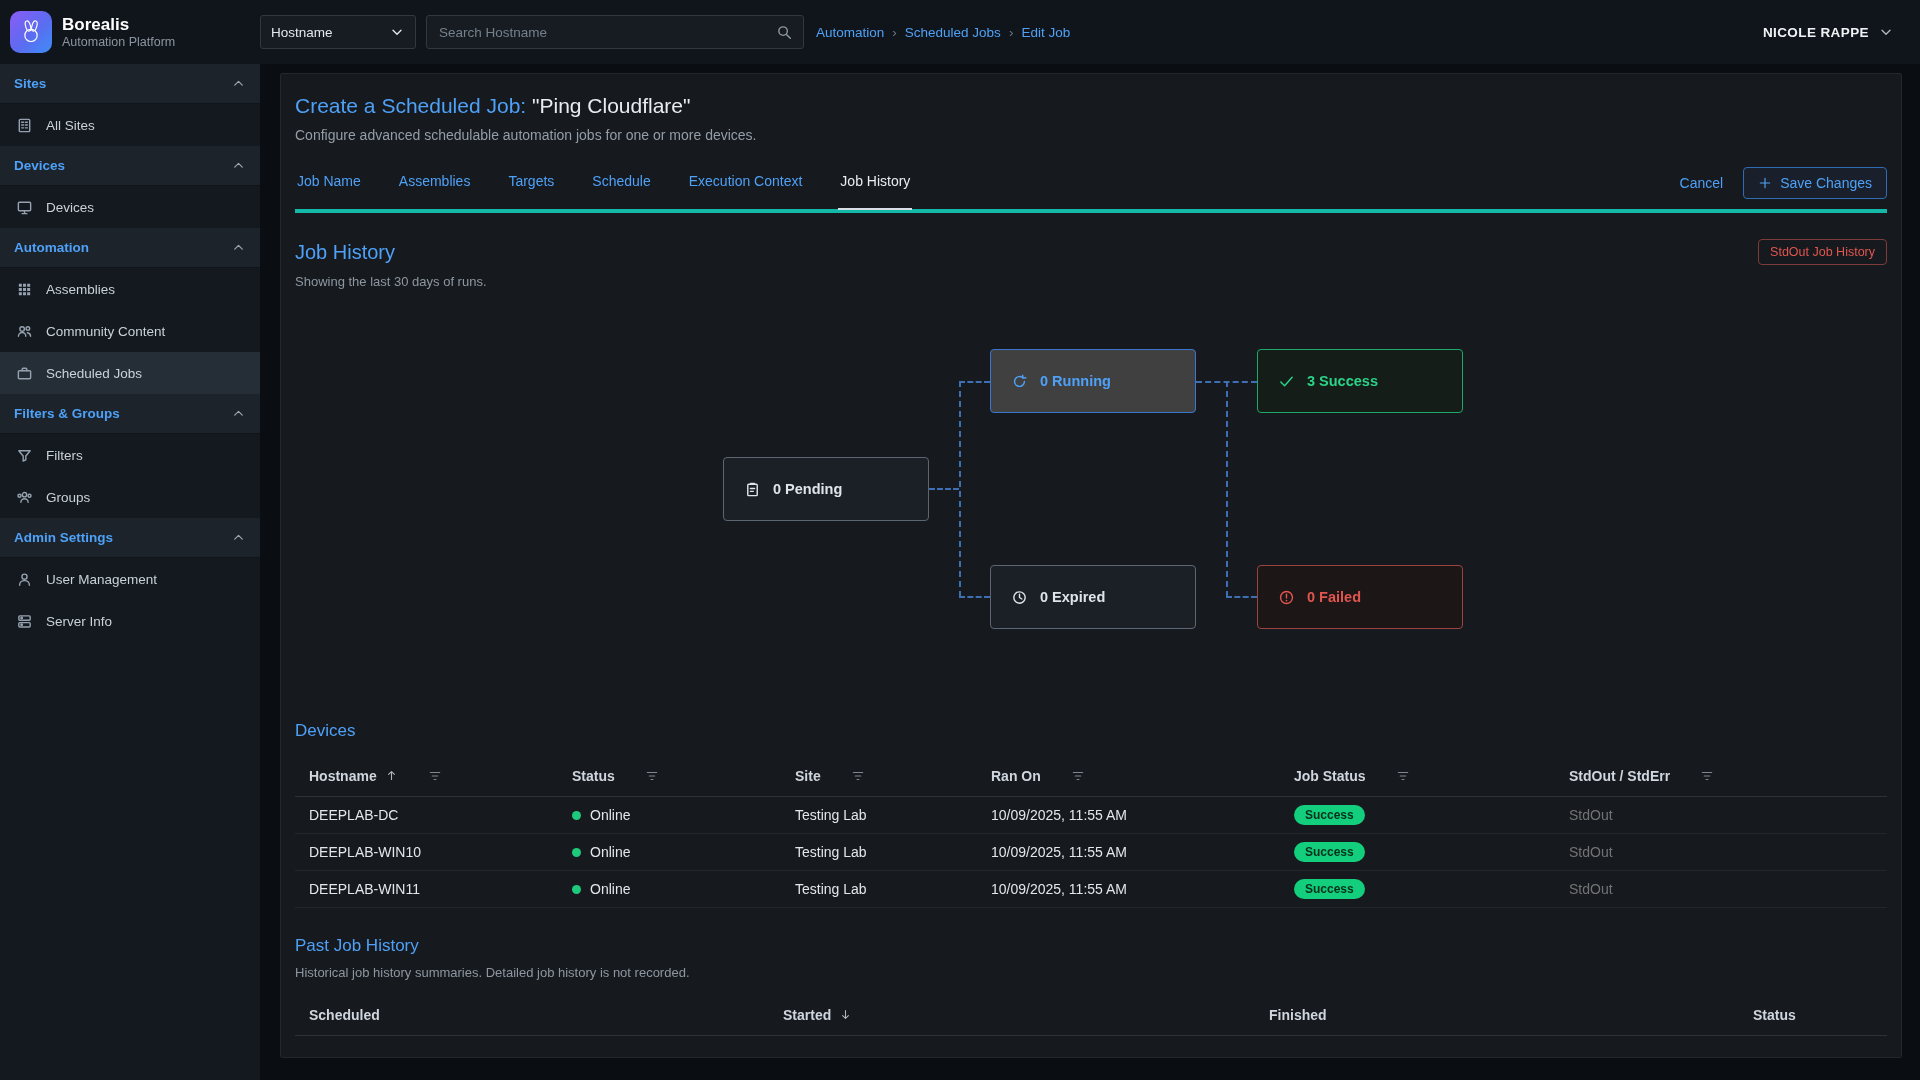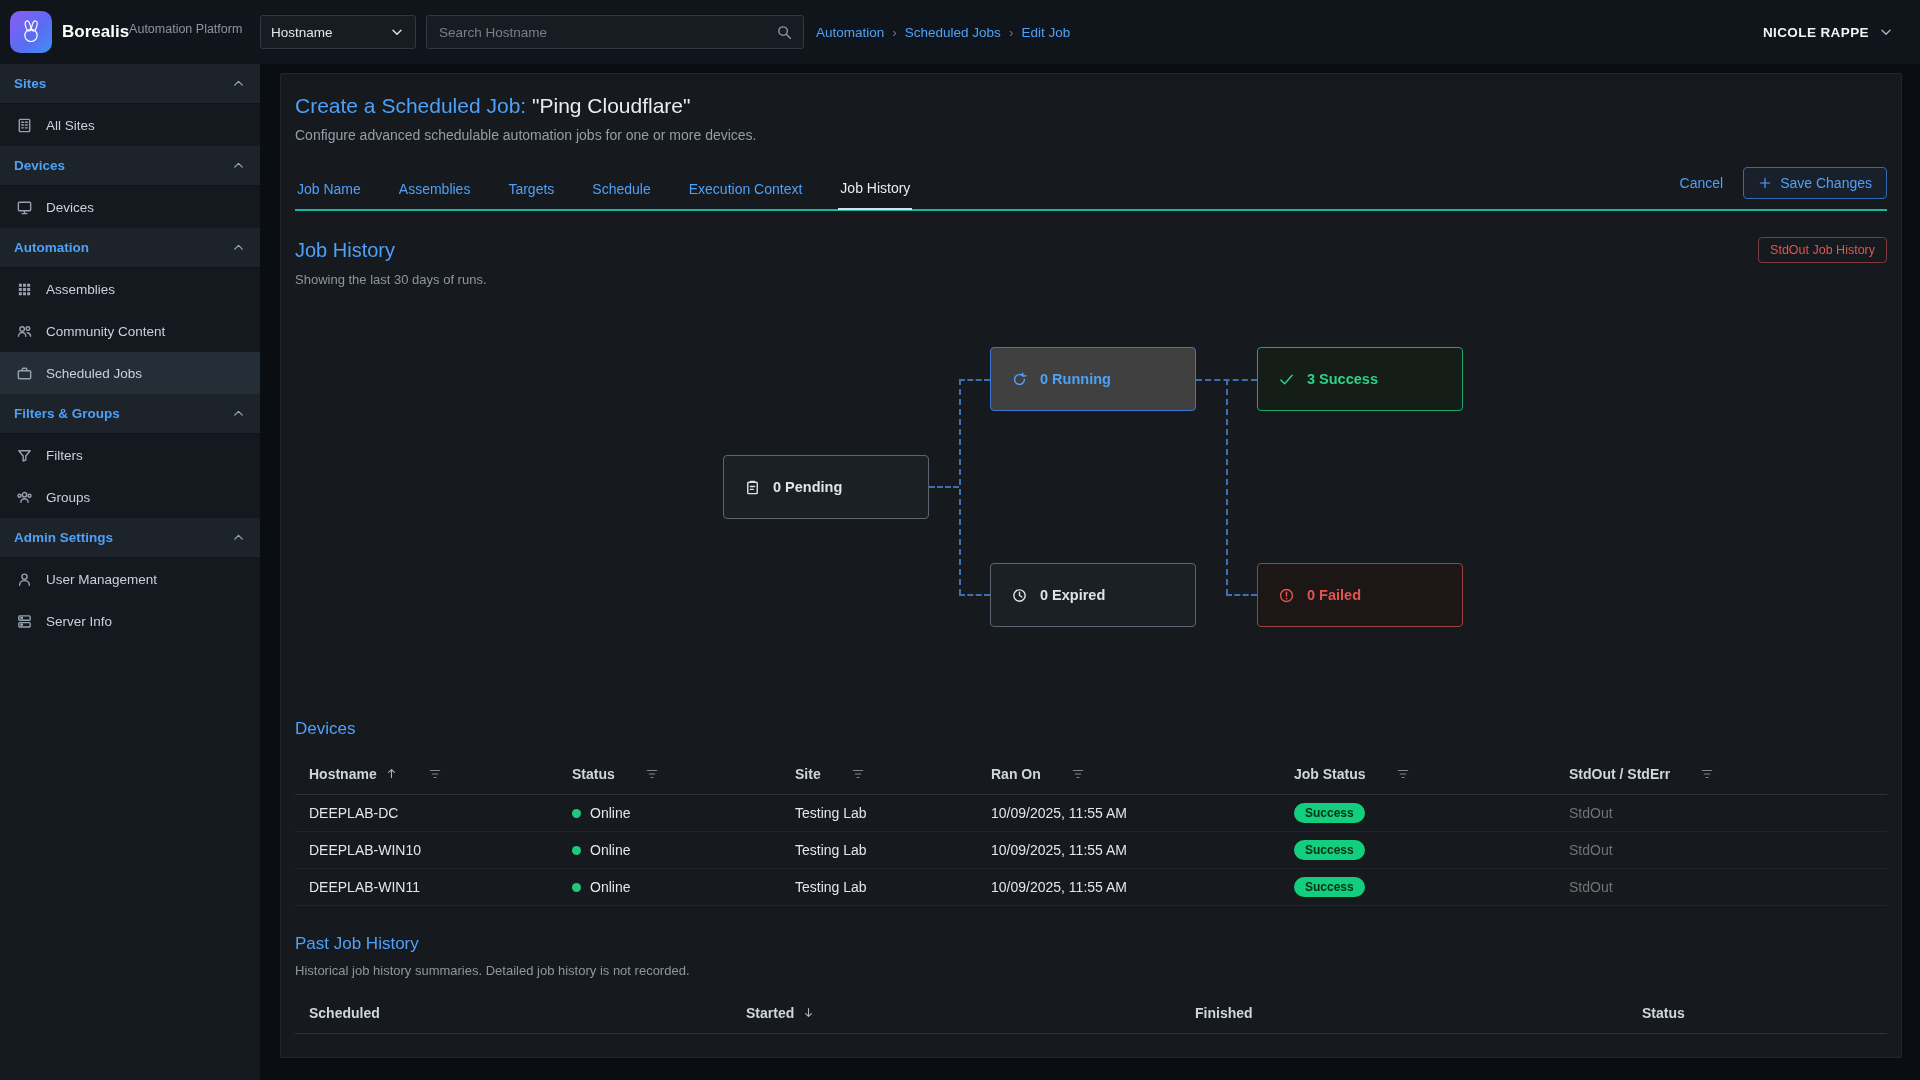--- a/index.html
+++ b/index.html
@@ -10,21 +10,21 @@
     font-family:"Liberation Sans", sans-serif; font-size:14px;
   }
   svg { display:block; }
   .ico { stroke:currentColor; fill:none; stroke-width:1.5; stroke-linecap:round; stroke-linejoin:round; }
 
   
   .topbar { height:64px; background:#10151b; display:flex; align-items:center; }
   .brand { width:260px; flex:0 0 260px; display:flex; align-items:center; gap:10px; padding-left:10px; }
   .logo { width:42px; height:42px; border-radius:10px; background:linear-gradient(135deg,#8a5cf6 0%,#5b6cf0 55%,#3e8ef7 100%);
           display:flex; align-items:center; justify-content:center; }
-  .brand-text { display:flex; line-height:1.15; }
+  .brand-text { display:flex; flex-direction:column; line-height:1.15; }
   .brand-name { font-size:17px; font-weight:bold; color:#ffffff; }
   .brand-sub { font-size:12.5px; color:#8b95a0; }
   .host-select { width:156px; height:34px; background:#161c22; border:1px solid #303842; border-radius:3px;
                  display:flex; align-items:center; justify-content:space-between; padding:0 10px;
                  font-size:13.5px; color:#e3e8ed; cursor:pointer; }
   .search-box { width:378px; height:34px; background:#161c22; border:1px solid #303842; border-radius:3px;
                 margin-left:10px; display:flex; align-items:center; padding:0 10px; color:#8d97a2; }
   .search-box input { flex:1; background:transparent; border:0; outline:0; color:#e3e8ed; font-size:13.5px; font-family:inherit; }
   .search-box input::placeholder { color:#76808b; }
   .breadcrumb { margin-left:12px; display:flex; align-items:center; gap:8px; font-size:13.5px; }
@@ -48,21 +48,21 @@
 
   
   .content { flex:1; background:#0a0e12; position:relative; }
   .panel { position:absolute; left:20px; right:18px; top:9px; bottom:22px;
            background:#16191e; border:1px solid #22272d; border-radius:2px; padding:16px 14px 18px; overflow:hidden; }
   .page-title { font-size:21px; margin:4px 0 0 0; font-weight:normal; }
   .page-title .t-blue { color:#4ea1f7; }
   .page-title .t-name { color:#e9edf1; }
   .page-sub { color:#949ea8; font-size:14px; margin-top:9px; }
 
-  .tabs-row { display:flex; align-items:flex-end; margin-top:24px; border-bottom:2px solid #14b8a6; }
+  .tabs-row { display:flex; margin-top:24px; border-bottom:4px solid #14b8a6; }
   .tab { font-size:14px; color:#4ea1f7; margin-right:34px; padding:6px 2px 12px; cursor:pointer; }
   .tab.active { color:#e9edf1; border-bottom:2px solid #d9dfe6; margin-bottom:-1px; }
   .tabs-actions { margin-left:auto; display:flex; align-items:center; padding-bottom:10px; }
   .cancel-btn { color:#4ea1f7; font-size:14px; margin-right:20px; cursor:pointer; }
   .save-btn { display:flex; align-items:center; gap:8px; border:1px solid #2f6cb4; color:#4ea1f7;
               background:rgba(78,161,247,.06); border-radius:4px; padding:7px 14px; font-size:14px; cursor:pointer; }
 
   .sec-row { display:flex; align-items:center; justify-content:space-between; margin-top:26px; }
   .sec-title-lg { color:#4ea1f7; font-size:20px; }
   .sec-title { color:#4ea1f7; font-size:17px; margin-top:28px; }
@@ -81,21 +81,21 @@
   .conn-h { position:absolute; border-top:2px dashed #3f6fb3; }
   .conn-v { position:absolute; border-left:2px dashed #3f6fb3; }
 
   
   .tbl { margin-top:14px; }
   .tbl-head { display:grid; align-items:center; height:42px; border-bottom:1px solid #2b323a;
               font-weight:bold; font-size:14px; color:#cfd6dd; }
   .tbl-row { display:grid; align-items:center; height:37px; border-bottom:1px solid #20262d;
              font-size:14px; color:#e2e7ec; }
   .g-dev { grid-template-columns:277px 223px 196px 303px 275px 1fr; }
-  .g-past { grid-template-columns:451px 449px 447px 1fr; }
+  .g-past { grid-template-columns:451px 449px 447px 1fr;gap:37px; }
   .cell-1 { padding-left:14px; }
   .th { display:flex; align-items:center; gap:8px; cursor:pointer; }
   .sort-ico { color:#aeb7c0; }
   .filter-ico { color:#7e8893; margin-left:22px; cursor:pointer; }
   .dot { width:9px; height:9px; border-radius:50%; background:#1fc97c; display:inline-block; margin-right:9px; }
   .status-cell { display:flex; align-items:center; }
   .badge { display:inline-block; background:#13ce7c; color:#05301a; font-size:12px; font-weight:bold;
            padding:3px 11px; border-radius:10px; }
   .link { color:#737373; cursor:pointer; }
 </style>

